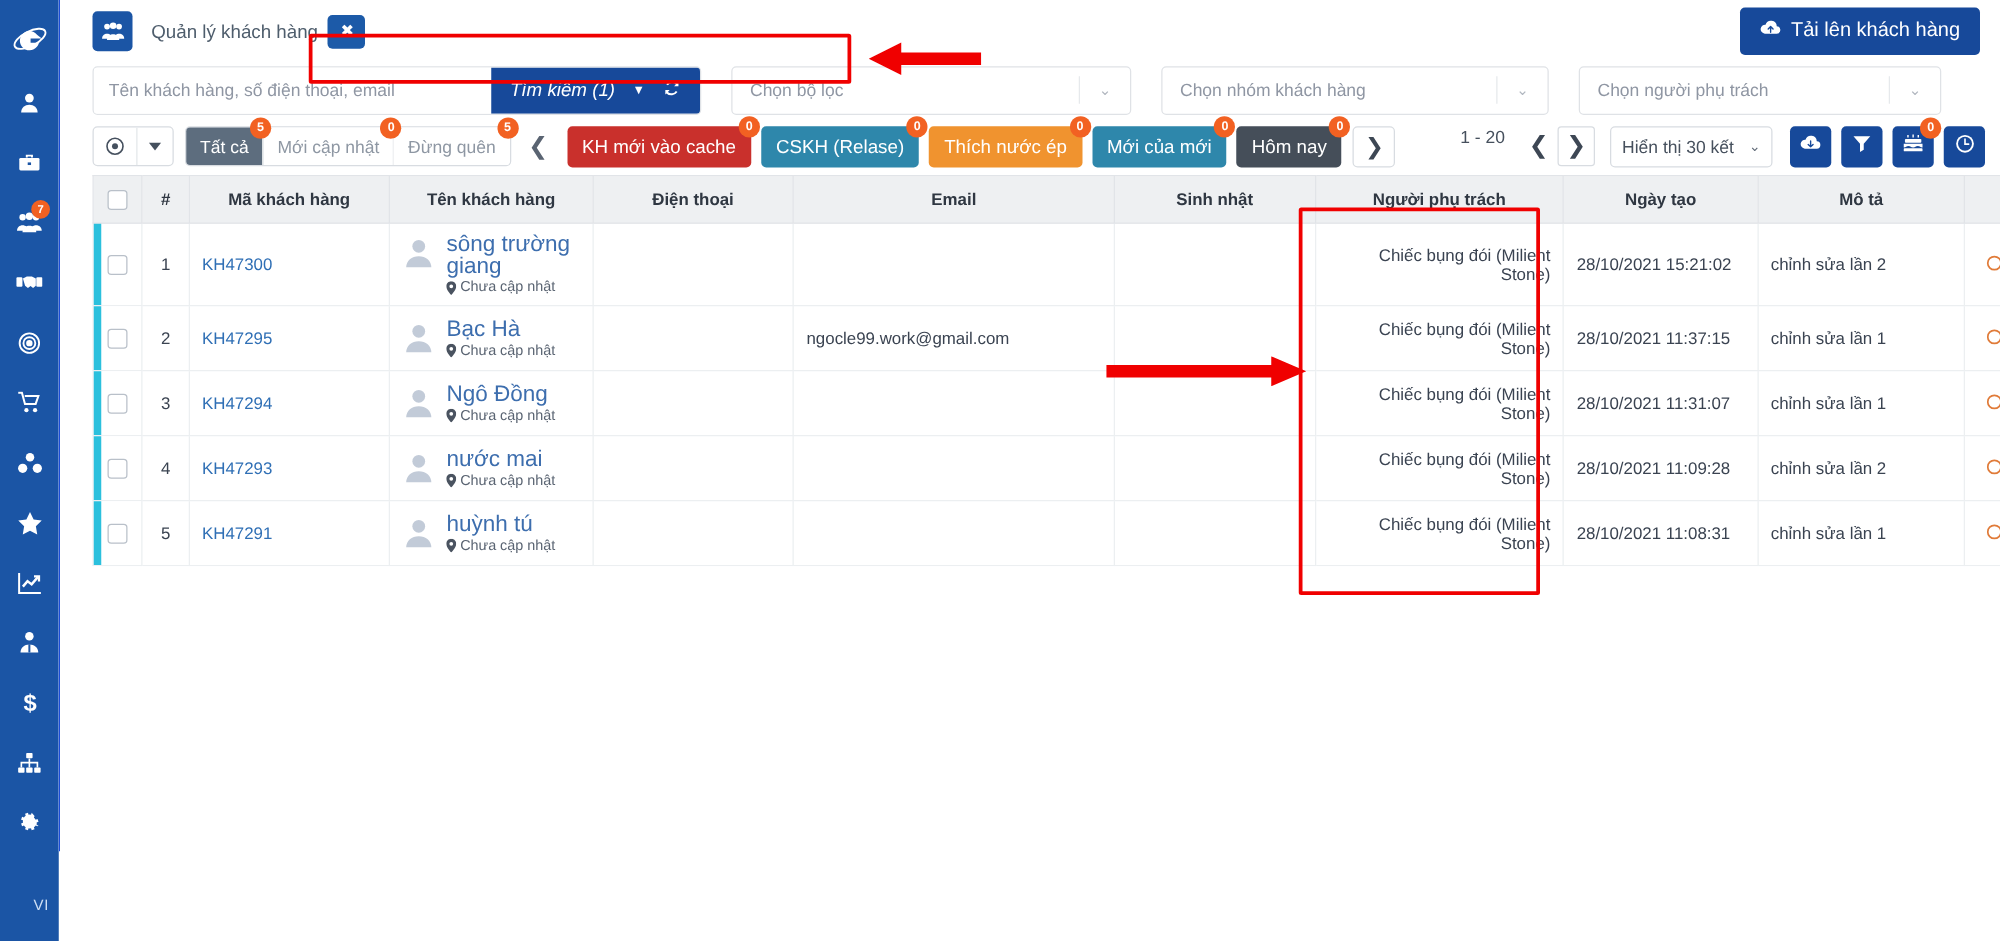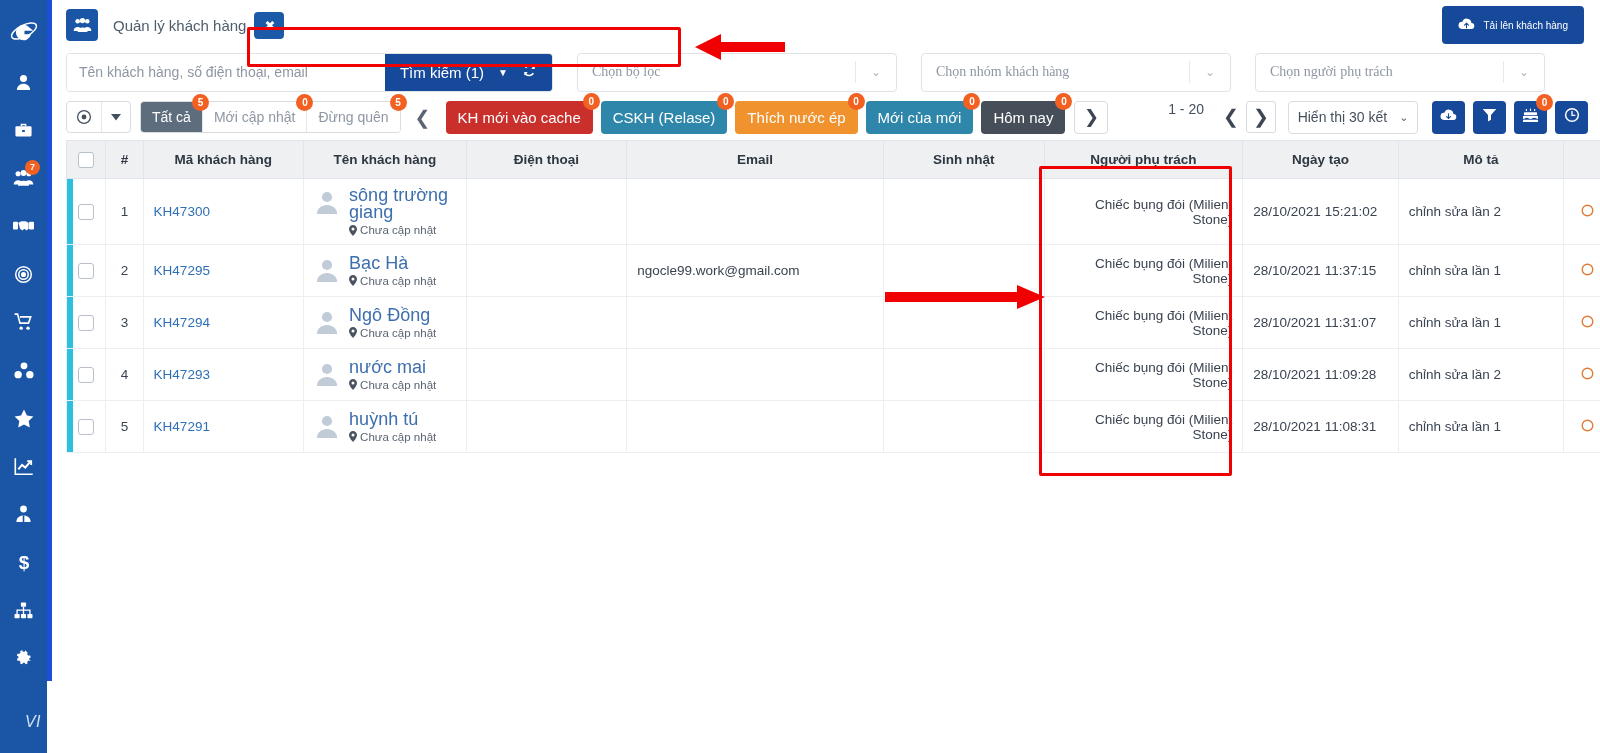--- a/index.html
+++ b/index.html
@@ -38,28 +38,27 @@
     position: absolute;
     top: 6px; right: 7px;
     min-width: 15px; height: 15px;
     border-radius: 50%;
     background: #f26122; color: #fff;
     font-size: 9px; line-height: 15px; text-align: center;
     font-weight: 700; padding: 0 3px;
   }
   .sb-lang {
     position: absolute; bottom: 22px; left: 0; width: 66px;
-    text-align: center; color: #cfe0f5; font-size: 16px; letter-spacing: .5px;
+    text-align: center; color: #cfe0f5; font-size: 12px; letter-spacing: .5px;
     cursor: pointer;
-    font-style: italic;
   }
 
   
   .main { flex: 1 1 auto; min-width: 0; height: 681px; background: #fff;
-          border-left: 5px solid #1d4ed8; position: relative; }
+          border-left: 1px solid #1d4ed8; position: relative; padding-left: 12px; }
 
   
   .header {
     height: 50px; display: flex; align-items: center;
     padding: 0 16px 0 14px; gap: 0;
   }
   .hdr-icon-box {
     width: 32px; height: 32px; border-radius: 4px; background: #1b55a5;
     display: flex; align-items: center; justify-content: center; color: #fff;
     flex: 0 0 32px;
@@ -71,21 +70,21 @@
     margin-left: 8px;
     background: #1c5aa8; color: #fff;
     border-radius: 4px; height: 27px;
     display: inline-flex; align-items: center; gap: 9px;
     padding: 0 9px 0 10px; font-size: 12.5px; white-space: nowrap;
   }
   .campaign-tag .tag-x { font-size: 13px; font-weight: 700; cursor: pointer; }
   .hdr-spacer { flex: 1 1 auto; }
   .btn-primary {
     background: #17499a; color: #fff; border: none; border-radius: 4px;
-    height: 38px; padding: 0 16px; font-size: 10px; cursor: pointer;
+    height: 38px; padding: 0 16px; font-size: 16px; cursor: pointer;
     display: inline-flex; align-items: center; gap: 8px; white-space: nowrap;
     font-family: inherit;
     justify-content: center;
   }
   .btn-primary + .btn-primary { margin-left: 10px; }
 
   
   .filter-row {
     height: 44px; display: flex; align-items: center;
     padding: 0 16px 0 14px; gap: 24px;
@@ -95,27 +94,27 @@
     border: 1px solid #dfe2e6; border-radius: 4px; overflow: hidden; background: #fff;
   }
   .search-input {
     flex: 1 1 auto; border: none; outline: none; padding: 0 12px;
     font-size: 14px; color: #32384a; font-family: inherit; min-width: 0;
   }
   .search-input::placeholder { color: #8f96a3; }
   .search-btn {
     background: #17499a; color: #fff; border: none; cursor: pointer;
     display: flex; align-items: center; gap: 14px; padding: 0 15px;
-    font-size: 15px; font-family: inherit; white-space: nowrap;
+    font-size: 15px; font-family: inherit; white-space: nowrap; font-style: italic;
   }
   .search-btn .caret { font-size: 10px; }
   .select-box {
     height: 39px; border: 1px solid #dfe2e6; border-radius: 4px; background: #fff;
     display: flex; align-items: center; justify-content: space-between;
-    padding: 0 0 0 14px; font-size: 14px; color: #8f96a3; cursor: pointer; font-family: Liberation Serif, serif;
+    padding: 0 0 0 14px; font-size: 14px; color: #8f96a3; cursor: pointer;
   }
   .select-box .sep {
     width: 1px; height: 22px; background: #e6e9ec; margin-left: auto;
   }
   .select-box .chev {
     width: 40px; text-align: center; color: #b0b6bf; font-size: 12px;
   }
   #filter-select { width: 320px; flex: 0 0 320px; }
   #group-select  { width: 310px; flex: 0 0 310px; }
   #owner-select  { width: 290px; flex: 0 0 290px; }

